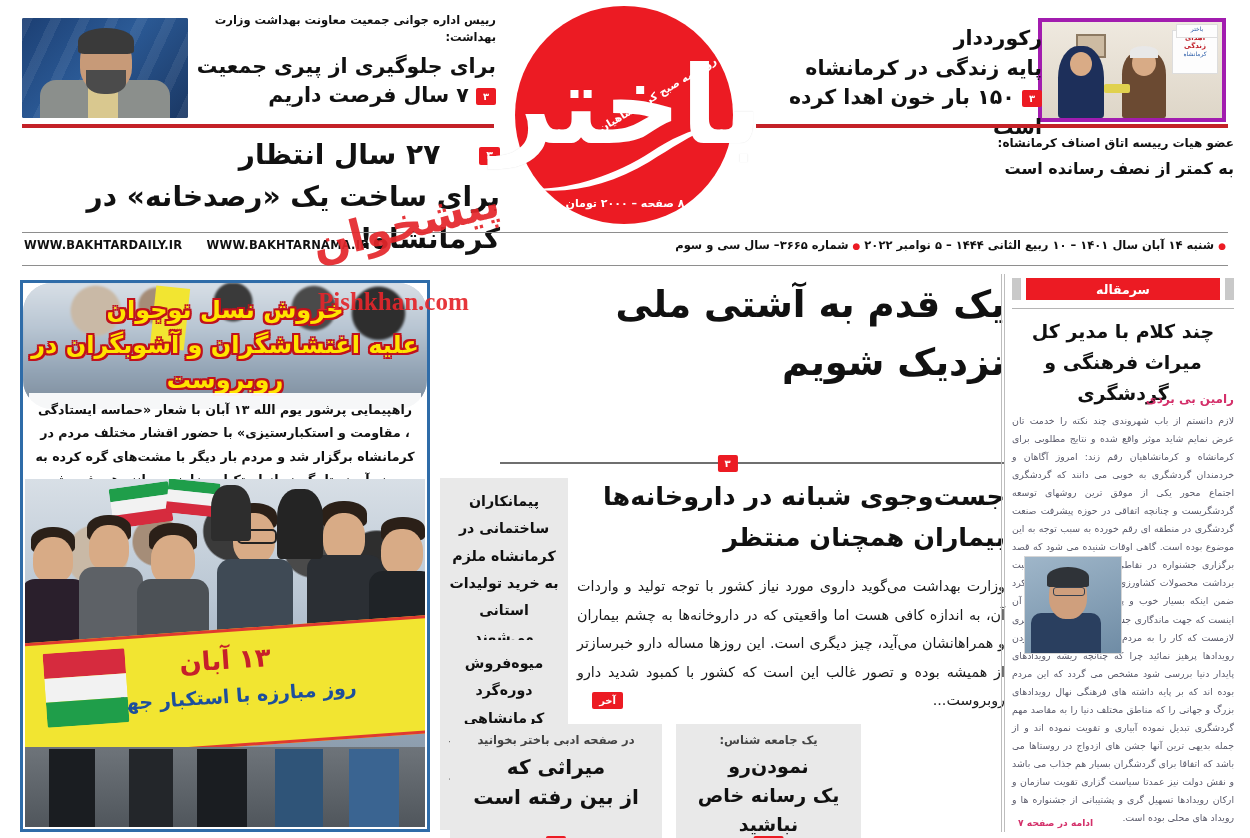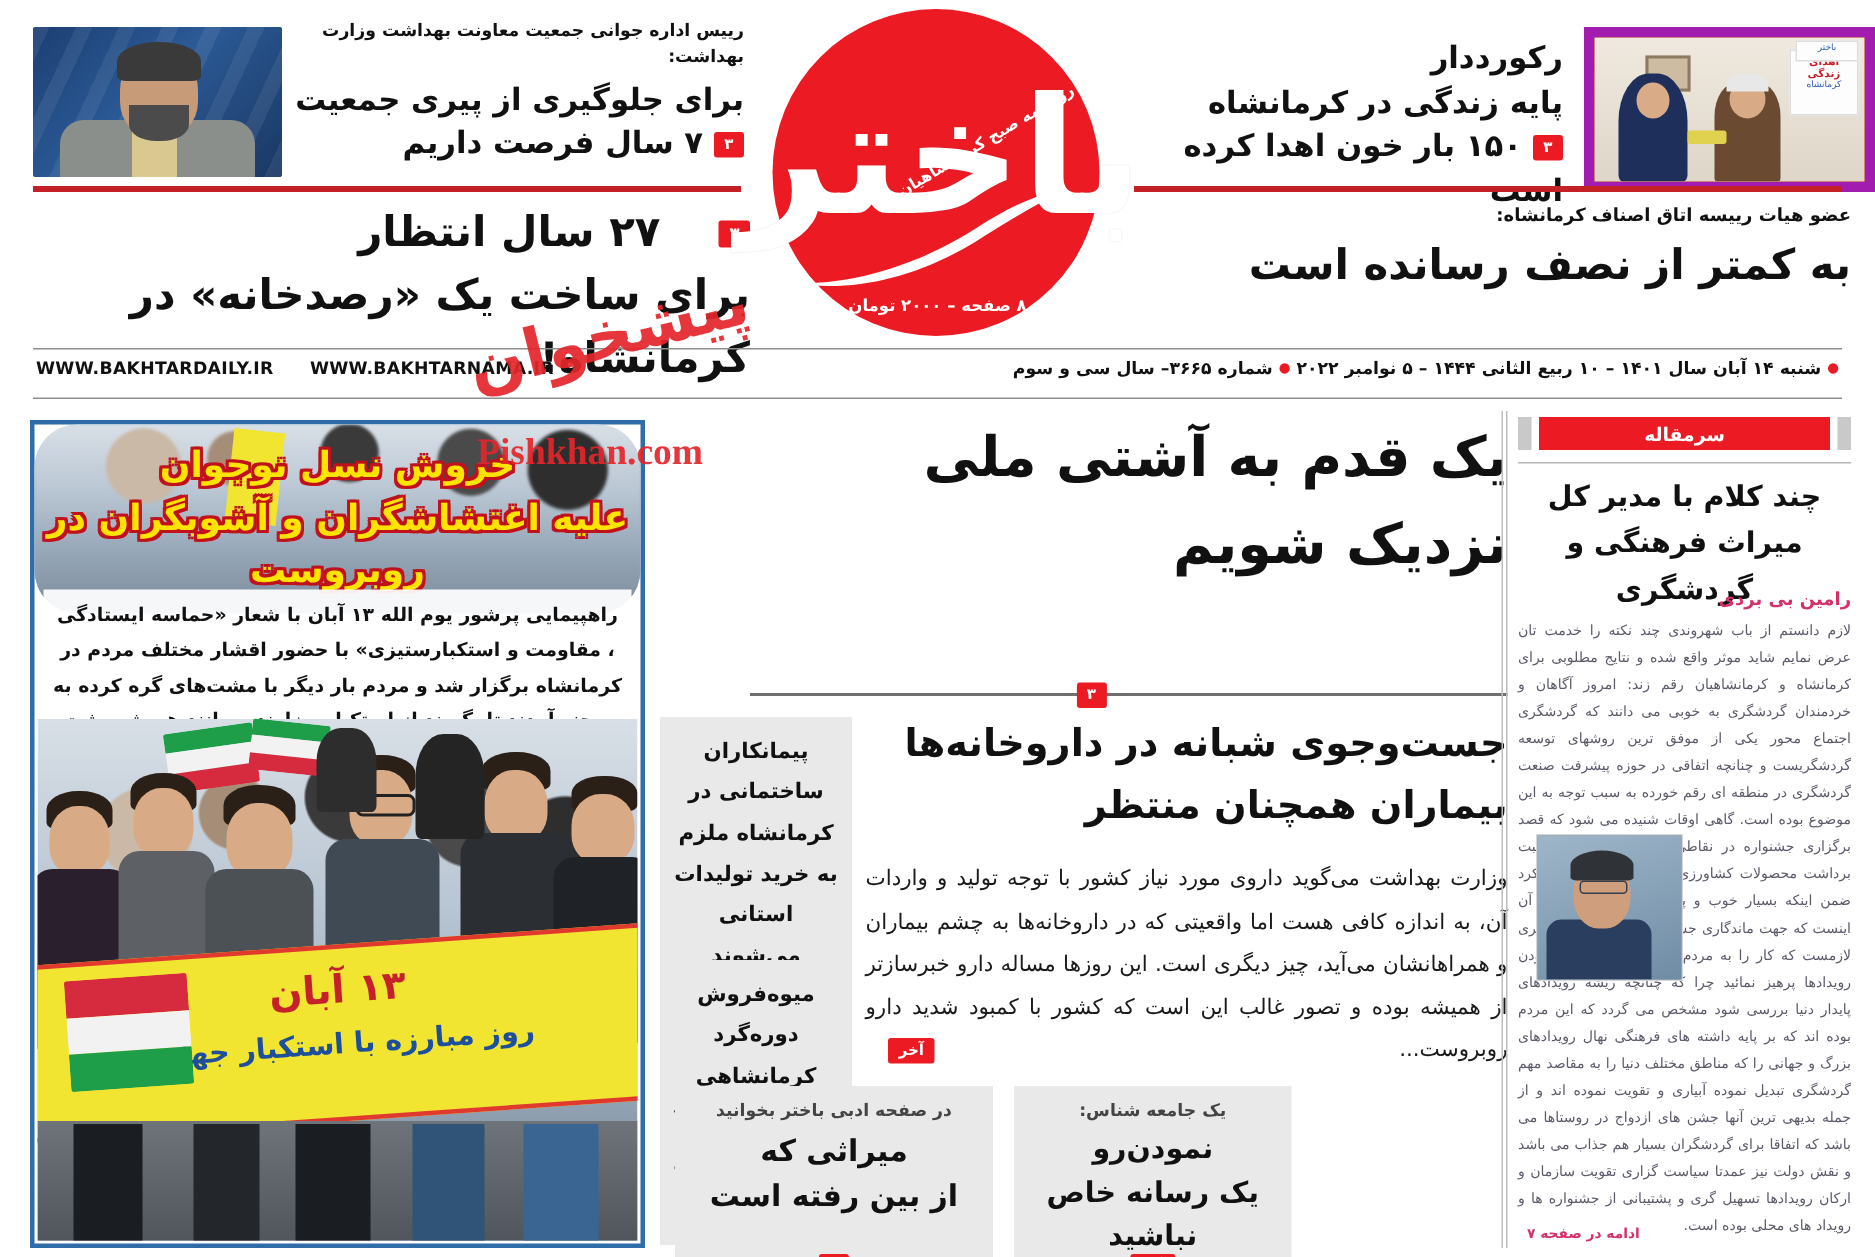--- a/index.html
+++ b/index.html
@@ -57,22 +57,22 @@
   }
 
   .red-rule{position:absolute;left:22px;top:124px;width:472px;height:4px;background:#c42127;}
 
   .tl-block2{position:absolute;left:14px;top:134px;width:486px;text-align:right;}
   .hl-big{font-size:28px;font-weight:700;line-height:1.5;color:#111;}
 
   
   .tr-block{position:absolute;right:0;top:6px;width:496px;height:112px;}
   .tr-photo{
-    position:absolute;right:0;top:12px;width:180px;height:96px;
-    background:#eab308;border:7px solid #a21caf;overflow:hidden;
+    position:absolute;right:24px;top:12px;width:180px;height:96px;
+    background:#eab308;border:4px solid #a21caf;overflow:hidden;
   }
   .tr-text{position:absolute;right:208px;top:18px;width:280px;text-align:right;}
   .red-rule2{position:absolute;right:22px;top:124px;width:472px;height:4px;background:#c42127;}
   .tr-block2{position:absolute;right:16px;top:134px;width:480px;text-align:right;}
 
   
   .datebar{
     position:absolute;left:0;right:0;top:236px;height:26px;
   }
   .datebar .line-top{position:absolute;left:22px;right:22px;top:-4px;height:1px;background:#8e8e8e;}
@@ -353,21 +353,21 @@
           <span class="badge">۳</span>
           <span>۱۵۰ بار خون اهدا کرده است</span>
         </div>
       </div>
     </div>
 
     <div class="red-rule2"></div>
 
     <div class="tr-block2">
       <div class="kicker" style="font-size:12px;">عضو هیات رییسه اتاق اصناف کرمانشاه:</div>
-      <div class="hl-2" style="font-size:28px;">به کمتر از نصف رسانده است</div>
+      <div class="hl-2" style="font-size:16px;">به کمتر از نصف رسانده است</div>
     </div>
   </div>
 
   <div class="datebar">
     <div class="line-top"></div>
     <div class="urls">
       <span>WWW.BAKHTARDAILY.IR</span>
       <span>WWW.BAKHTARNAMA.IR</span>
     </div>
     <div class="dateline">

